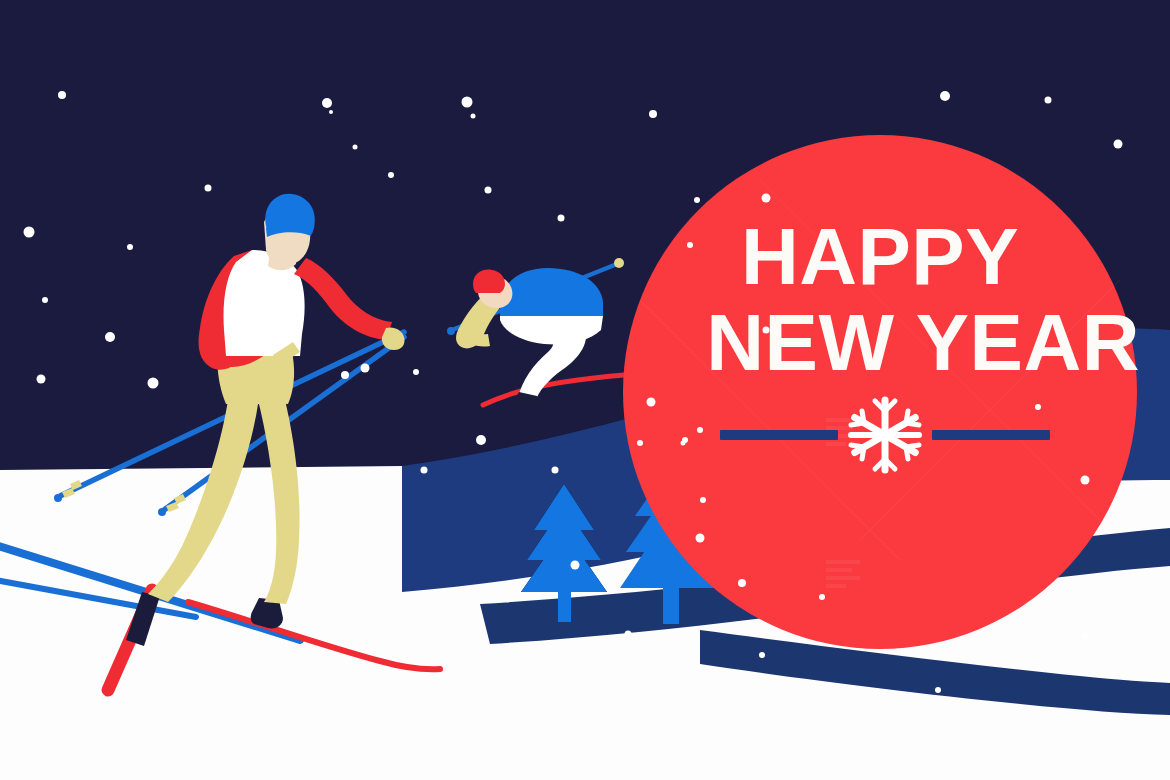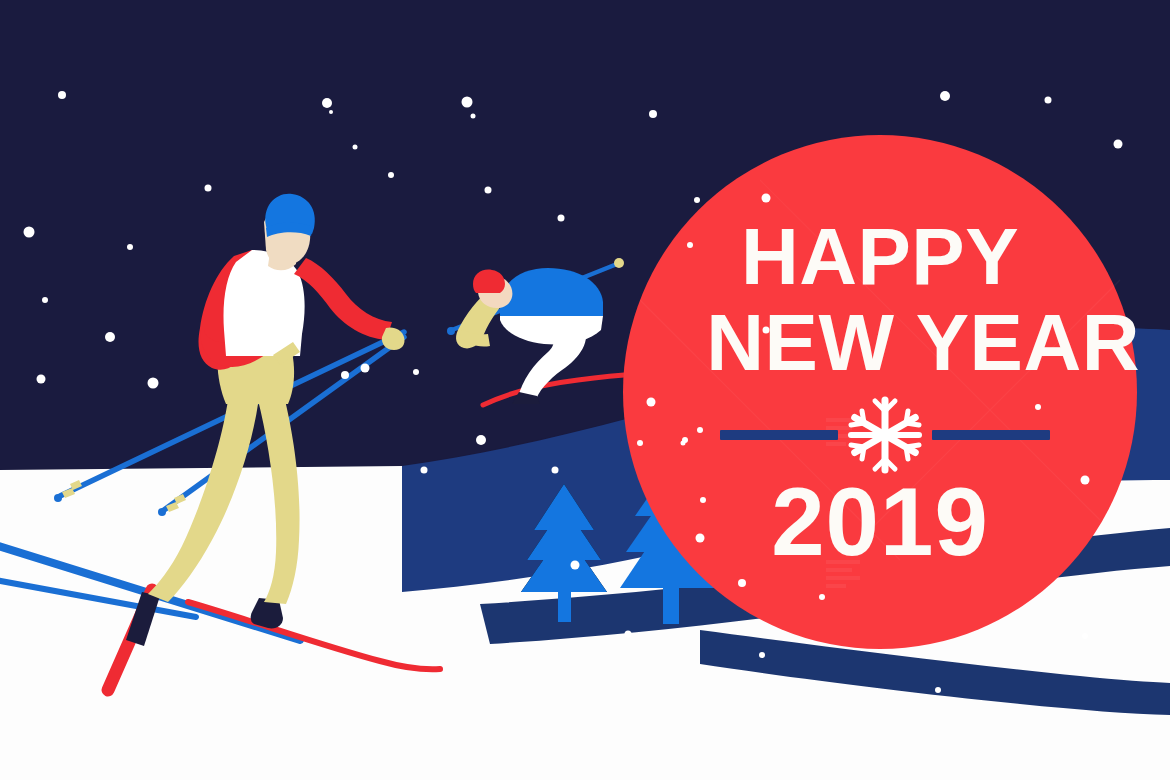--- a/index.html
+++ b/index.html
@@ -309,16 +309,15 @@
         <circle cx="822" cy="597" r="3" fill="#ffffff"></circle>
         <circle cx="762" cy="655" r="3" fill="#ffffff"></circle>
         <circle cx="938" cy="690" r="3" fill="#ffffff"></circle>
       </g>
 
   </svg>
 
   <div class="badge-text">
     <div class="line" id="line-happy">HAPPY</div>
     <div class="line" id="line-newyear">NEW YEAR</div>
-    <div class="line" id="line-year">2019</div>
   </div>
 
 </div>
 
 </body></html>

